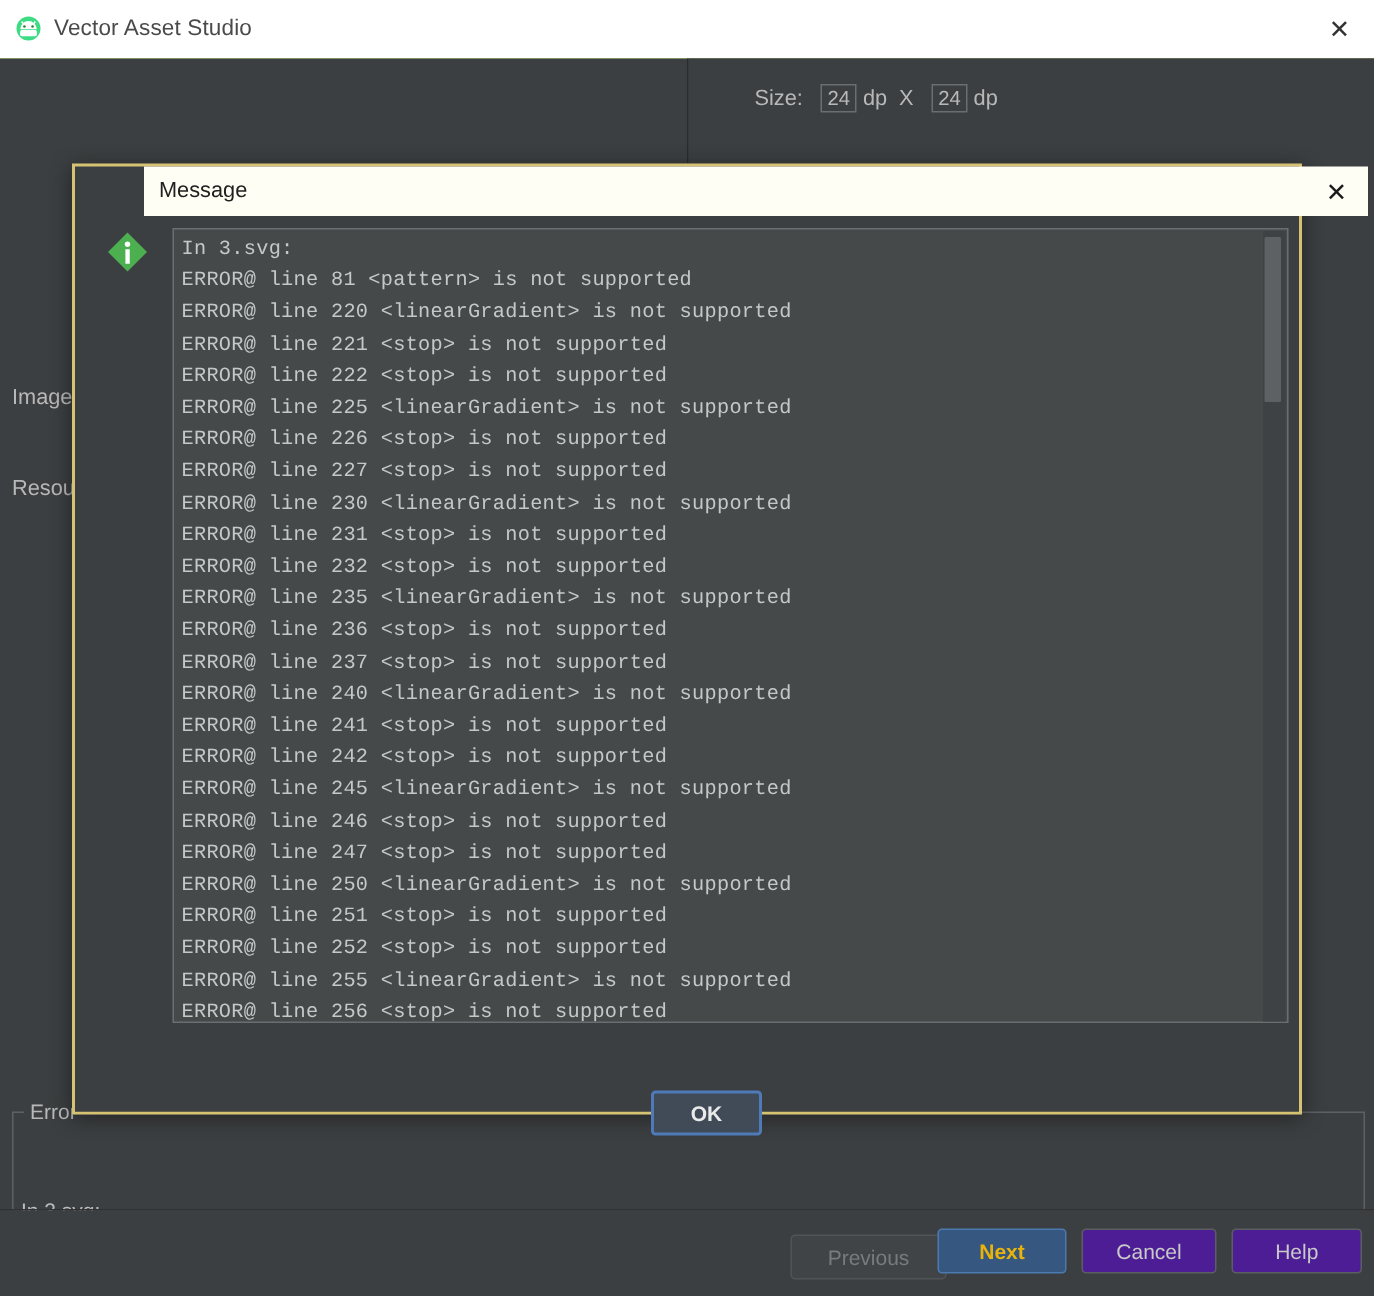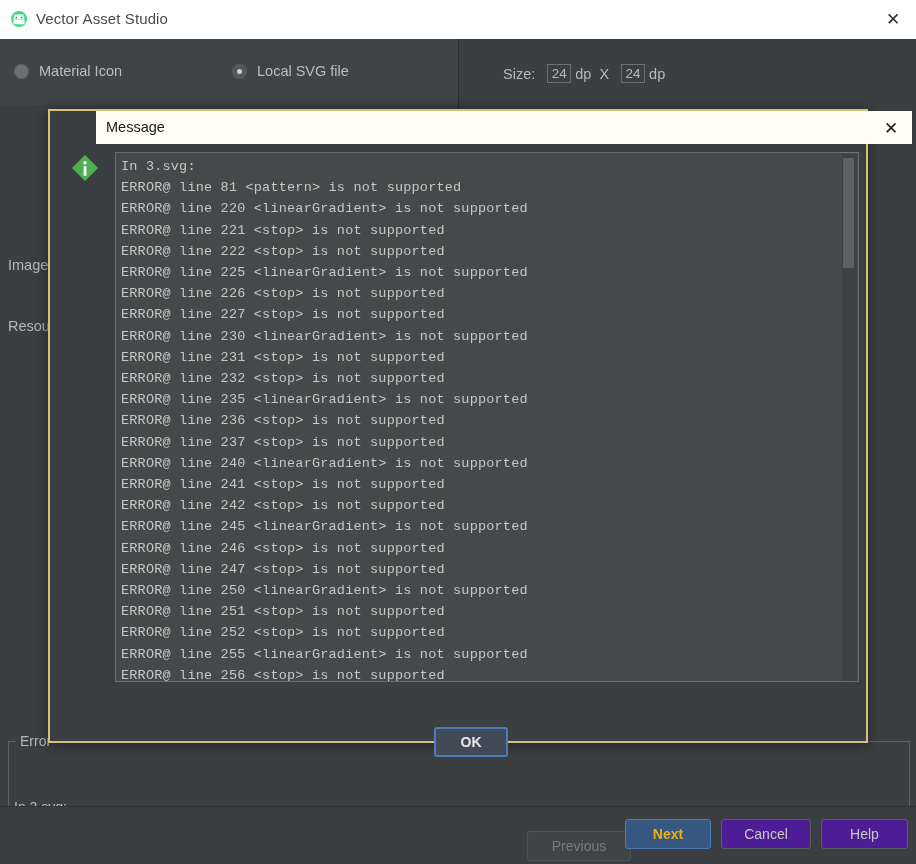--- a/index.html
+++ b/index.html
@@ -128,21 +128,21 @@
     position: absolute;
     left: 44px; top: 17px;
     display: flex; align-items: center;
     font-size: 14.5px; color: #b8b8b8;
   }
   .size-row .spacer { display: inline-block; width: 8px; }
   .size-box {
     display: inline-block;
     min-width: 16px;
     padding: 1px 3px;
-    margin: 8px 4px;
+    margin: 0 4px;
     text-align: center;
     border: 1px solid #6b6e70;
     background: #3c3f41;
     color: #b8b8b8;
     font-size: 13.5px;
     line-height: 15px;
   }
   .override-row {
     position: absolute;
     left: 56px; top: 97px;
@@ -330,32 +330,20 @@
         <rect x="4.6" y="4.1" width="1" height="2.2" fill="#ffffff" transform="rotate(-35 5.1 5.2)"></rect>
         <rect x="12.4" y="4.1" width="1" height="2.2" fill="#ffffff" transform="rotate(35 12.9 5.2)"></rect>
       </svg>
     </span>
     <span class="tb-title">Vector Asset Studio</span>
     <span class="tb-close">✕</span>
   </div>
 
   <div class="wizard">
 
-    <div class="panel-left">
-      <div class="radio-row">
-        <div class="radio" style="left:14px; top:24px;">
-          <span class="dot"></span>
-          <span class="lbl">Material Icon</span>
-        </div>
-        <div class="radio checked" style="left:232px; top:24px;">
-          <span class="dot"></span>
-          <span class="lbl">Local SVG file</span>
-        </div>
-      </div>
-    </div>
 
     <div class="panel-left-lower">
       <span class="field-label" style="left:8px; top:152px;">Image</span>
       <span class="field-label" style="left:8px; top:213px;">Resou</span>
     </div>
 
     <div class="divider-v"></div>
 
     <div class="panel-right">
       <div class="size-row">
@@ -375,21 +363,21 @@
       </div>
     </div>
 
     <div class="error-group"></div>
     <span class="error-group-title">Error</span>
     <span class="error-line">In 3.svg:</span>
     <a class="error-more" href="#">More...</a>
 
     <div class="bottom-sep"></div>
     <div class="bottom-bar">
-      <div class="btn disabled" style="left:527px; top:24px; width:104px;">Previous</div>
+      <div class="btn disabled" style="left:527px; top:16px; width:104px;">Previous</div>
       <div class="btn primary" style="left:625px; top:12px; width:86px;">Next</div>
       <div class="btn" style="left:721px; top:12px; width:90px;">Cancel</div>
       <div class="btn" style="left:821px; top:12px; width:87px;">Help</div>
     </div>
   </div>
 
   <div class="dialog">
     <div class="dlg-titlebar">
       <span class="dlg-title">Message</span>
       <span class="dlg-close">✕</span>

